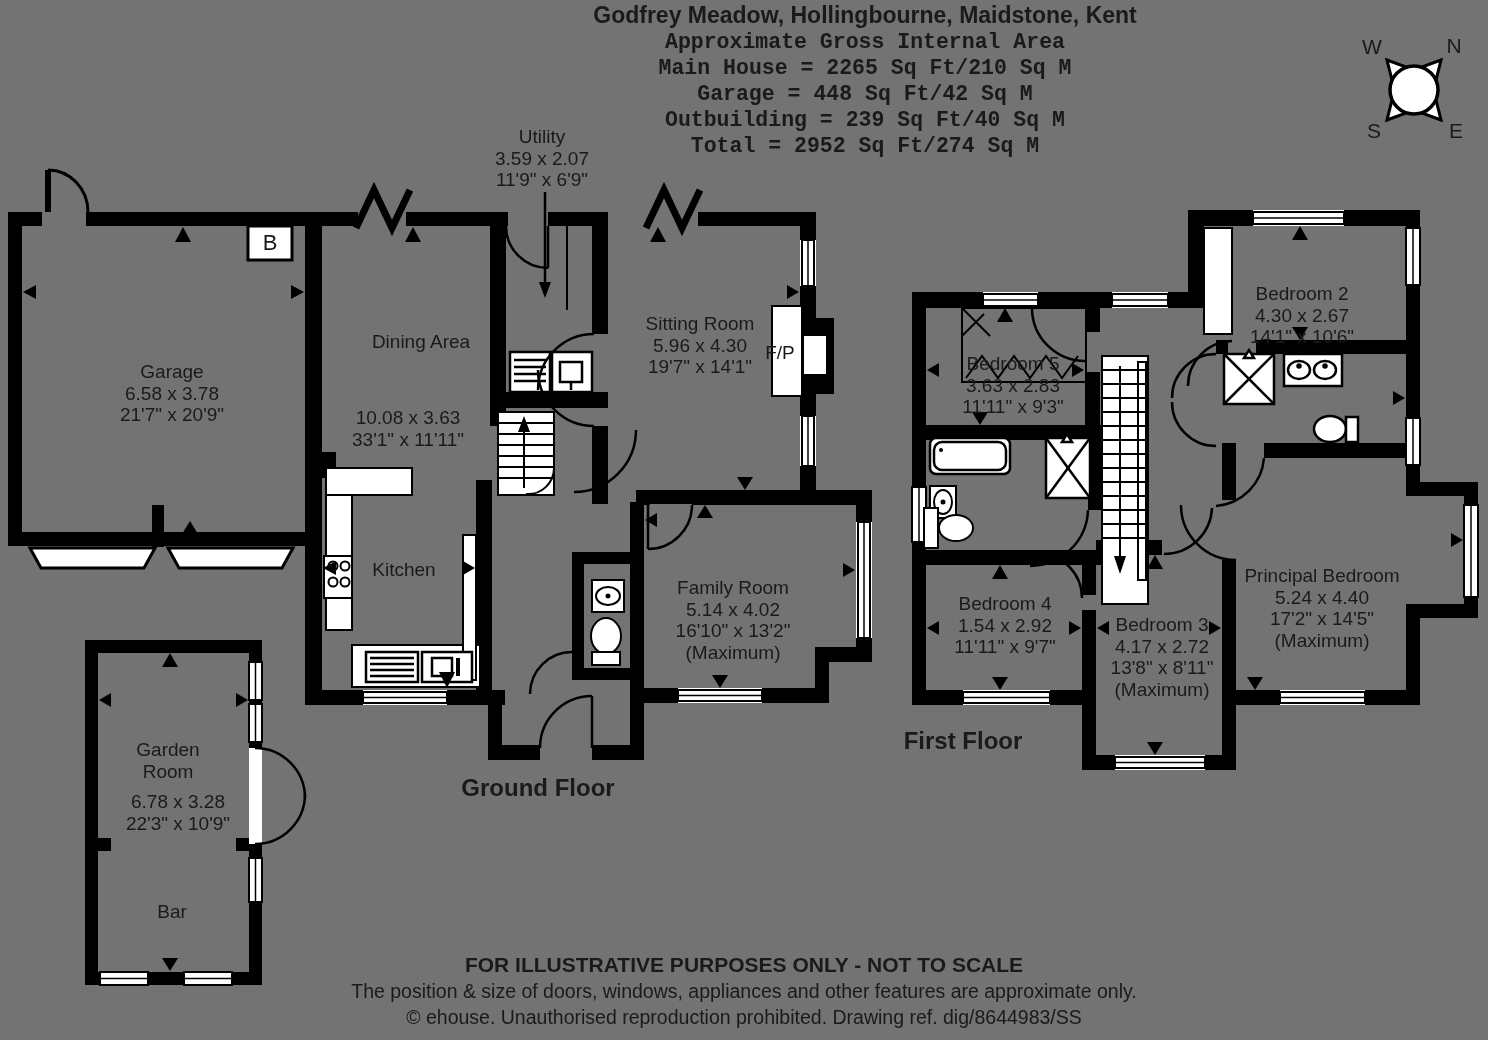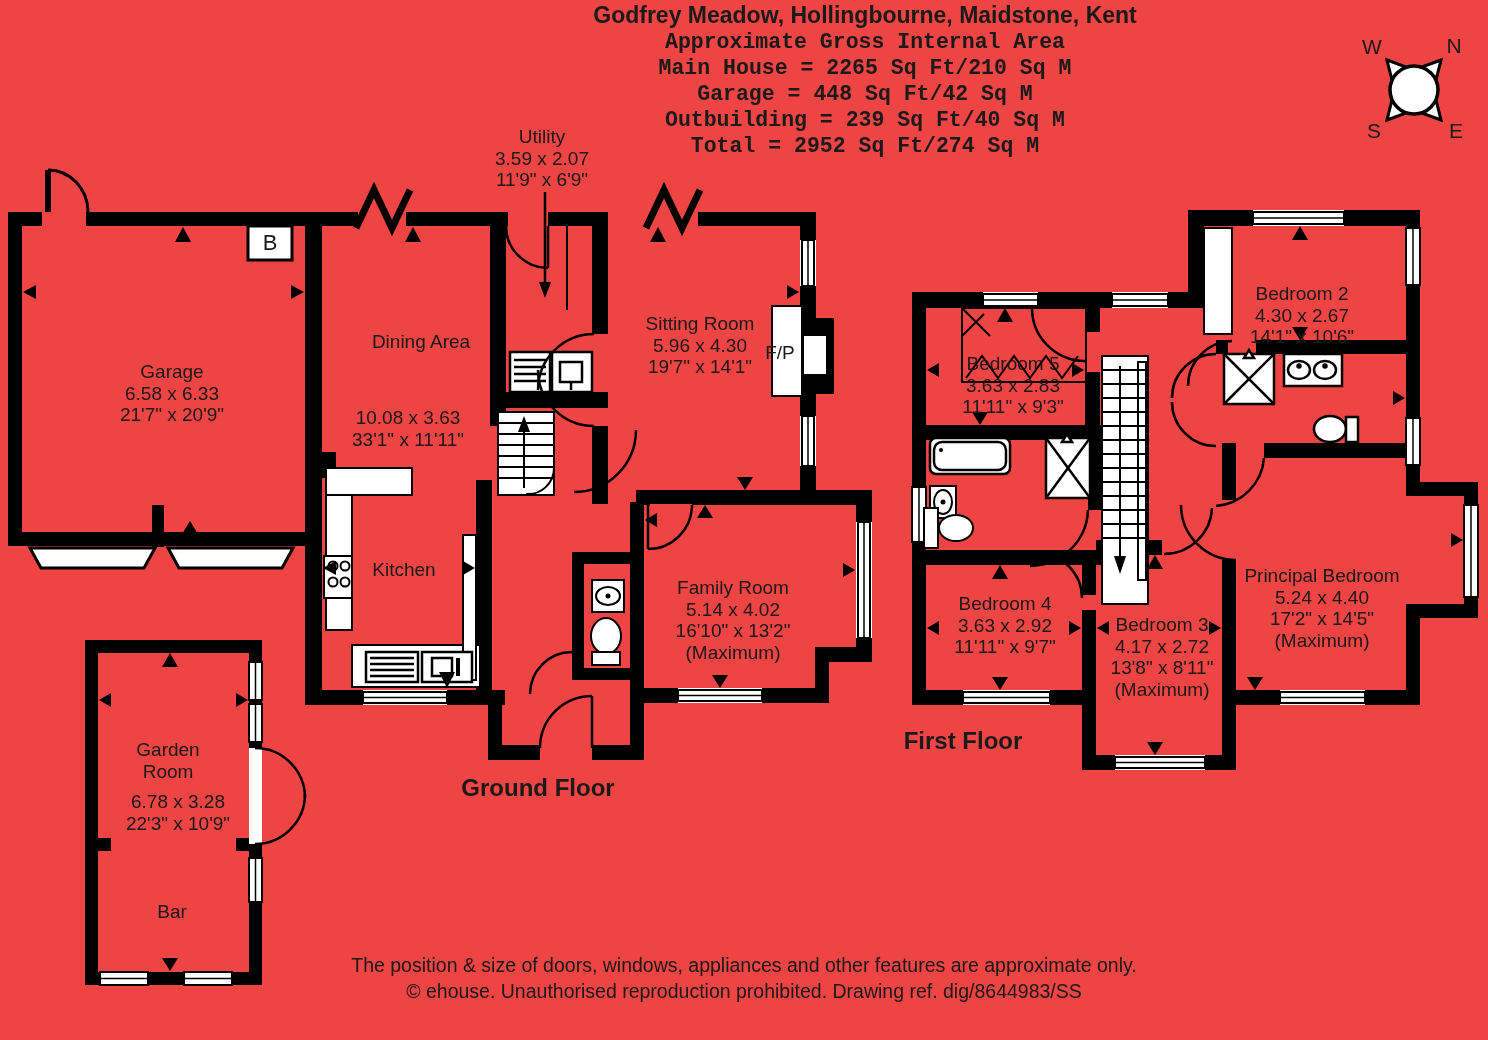--- a/index.html
+++ b/index.html
@@ -1,16 +1,16 @@
 <!DOCTYPE html>
 <html><head>
 <meta charset="utf-8">
 <style>
   html,body{margin:0;padding:0;background:#fff;}
-  #canvas{position:relative;width:1488px;height:1040px;background:#ef4444;overflow:hidden;
+  #canvas{position:relative;width:1488px;height:1040px;background:#737373;overflow:hidden;
           font-family:"Liberation Sans",sans-serif;color:#1a1a1a;}
   #plan-svg{position:absolute;left:0;top:0;}
   .abs{position:absolute;}
   .center{transform:translate(-50%,-50%);}
   .title-block{left:520px;top:2px;width:690px;text-align:center;font-weight:bold;}
   .title-line1{font-size:23px;line-height:27px;}
   .title-line{font-size:21.5px;line-height:26px;font-family:Liberation Mono, monospace;}
   .room-label{text-align:center;font-size:19px;line-height:21.5px;white-space:nowrap;}
   .room-label .wrap{white-space:normal;}
   .floor-label{font-weight:bold;font-size:24px;white-space:nowrap;}
@@ -453,21 +453,21 @@
   <div class="title-line">Total = 2952 Sq Ft/274 Sq M</div>
 </div>
 
 <div class="abs center compass-letter" style="left:1372px;top:47px">W</div>
 <div class="abs center compass-letter" style="left:1454px;top:46px">N</div>
 <div class="abs center compass-letter" style="left:1374px;top:131px">S</div>
 <div class="abs center compass-letter" style="left:1456px;top:131px">E</div>
 
 <div class="abs center room-label" style="left:172px;top:393px">
   <div>Garage</div>
-  <div>6.58 x 6.33</div>
+  <div>6.58 x 3.78</div>
   <div>21'7" x 20'9"</div>
 </div>
 <div class="abs center room-label" style="left:421px;top:342px;width:120px">
   <div class="wrap">Dining Area</div>
 </div>
 <div class="abs center room-label" style="left:408px;top:428px">
   <div>10.08 x 3.63</div>
   <div>33'1" x 11'11"</div>
 </div>
 <div class="abs center room-label" style="left:542px;top:158px">
@@ -508,35 +508,36 @@
   <div>3.63 x 2.83</div>
   <div>11'11" x 9'3"</div>
 </div>
 <div class="abs center room-label" style="left:1302px;top:315px">
   <div>Bedroom 2</div>
   <div>4.30 x 2.67</div>
   <div>14'1" x 10'6"</div>
 </div>
 <div class="abs center room-label" style="left:1005px;top:625px">
   <div>Bedroom 4</div>
-  <div>3.63 x 2.92</div>
+  <div>1.54 x 2.92</div>
   <div>11'11" x 9'7"</div>
 </div>
 <div class="abs center room-label" style="left:1162px;top:657px">
   <div>Bedroom 3</div>
   <div>4.17 x 2.72</div>
   <div>13'8" x 8'11"</div>
   <div>(Maximum)</div>
 </div>
 <div class="abs center room-label" style="left:1322px;top:608px">
   <div>Principal Bedroom</div>
   <div>5.24 x 4.40</div>
   <div>17'2" x 14'5"</div>
   <div>(Maximum)</div>
 </div>
 <div class="abs center floor-label" style="left:963px;top:741px">First Floor</div>
 
 <div class="abs footer-block">
+  <div class="footer-line1">FOR ILLUSTRATIVE PURPOSES ONLY - NOT TO SCALE</div>
   <div class="footer-line">The position &amp; size of doors, windows, appliances and other features are approximate only.</div>
   <div class="footer-line">© ehouse. Unauthorised reproduction prohibited. Drawing ref. dig/8644983/SS</div>
 </div>
 
 </div>
 
 </body></html>

